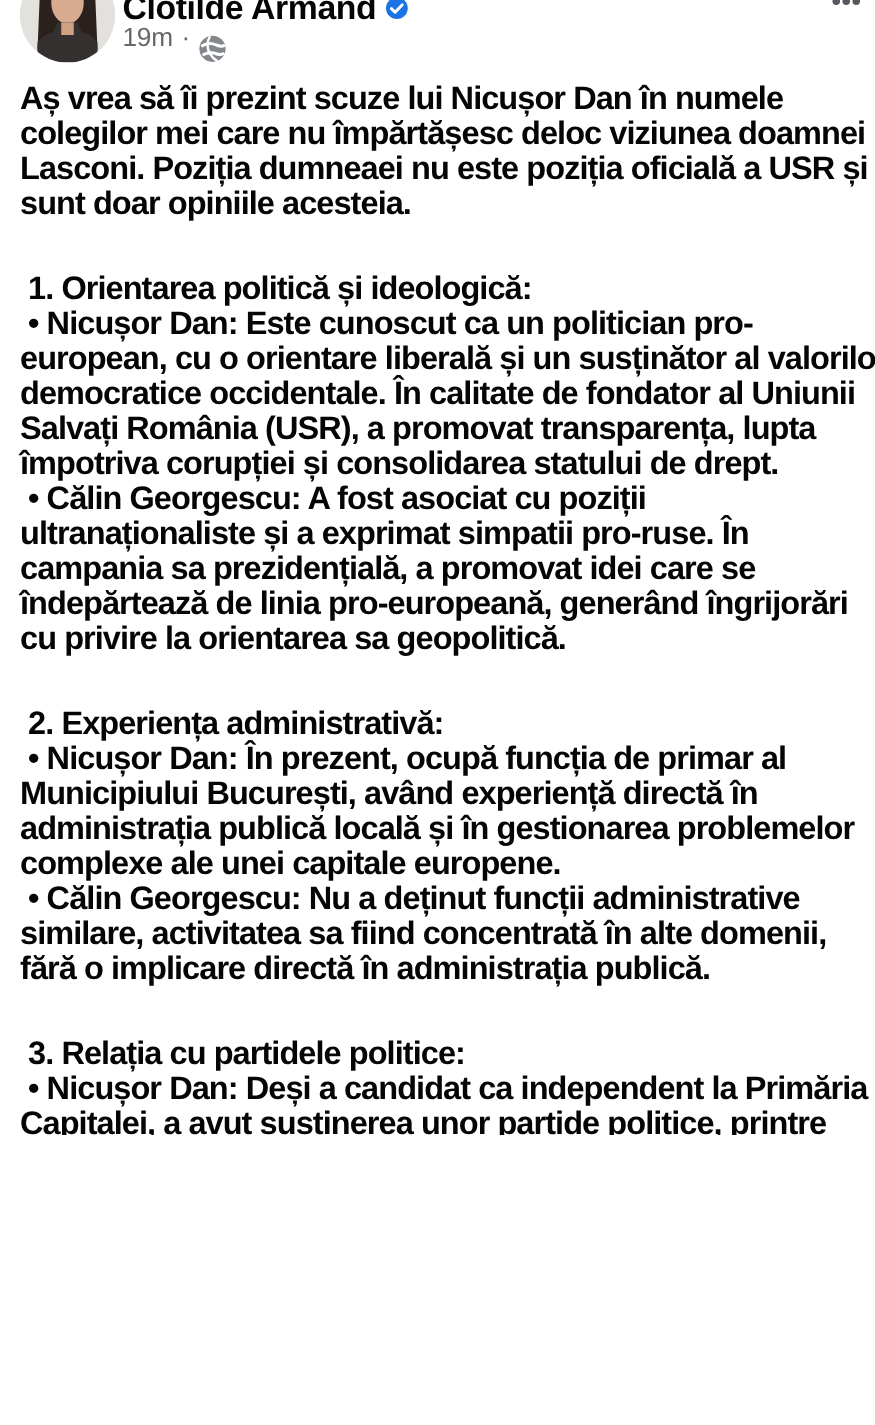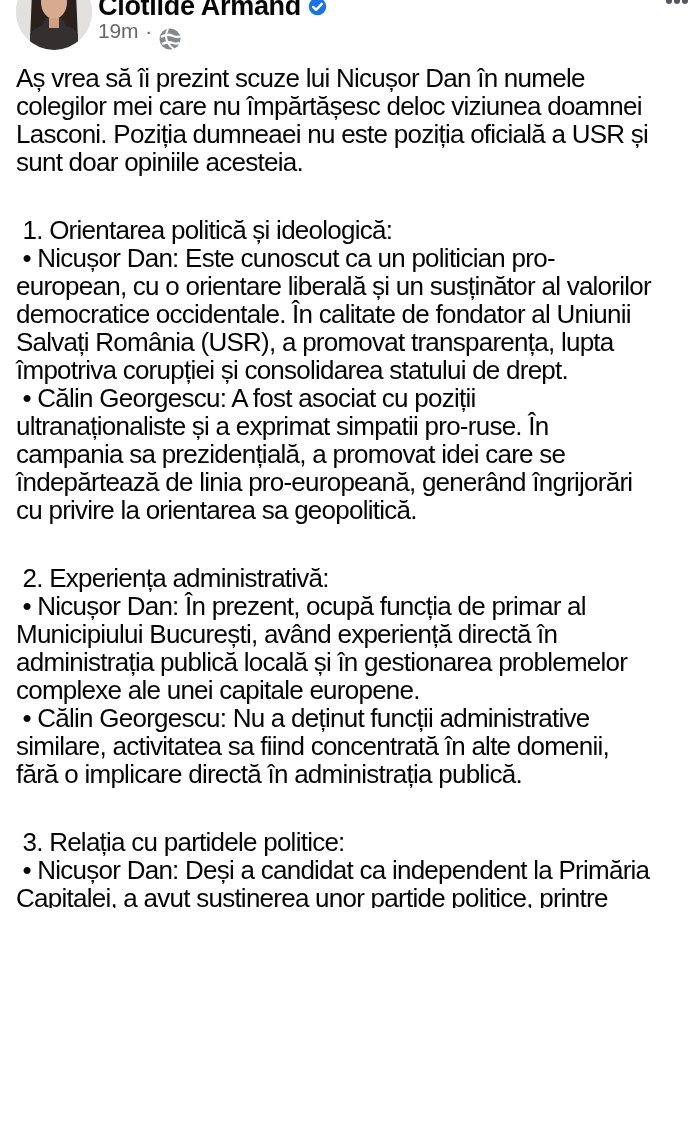--- a/index.html
+++ b/index.html
@@ -30,21 +30,21 @@
   .meta-sep{margin:0 7px;color:#65676B;}
   .globe{width:22px;height:22px;transform:translateY(7px);}
   .more-btn{
     position:absolute;right:12px;top:-2px;display:flex;gap:2px;
     padding:0;border:none;background:transparent;cursor:pointer;
   }
   .more-btn .dot{width:6px;height:6px;border-radius:50%;background:#55585d;}
   .content{padding:14px 16px 0 16px;}
   .para{
     white-space:pre;font-size:26px;line-height:28px;letter-spacing:-0.75px;
-    color:#050505;margin:0 0 40px 0;
+    color:#050505;margin:0 0 40px 0;font-weight:bold;
   }
   .para.mb0{margin-bottom:0;}
   .last-line{
     white-space:pre;font-size:26px;line-height:28px;letter-spacing:-0.75px;
     color:#050505;margin:0;
   }
   .inline-link{color:#1877F2;text-decoration:underline;cursor:pointer;}
 </style>
 </head>
 <body>

